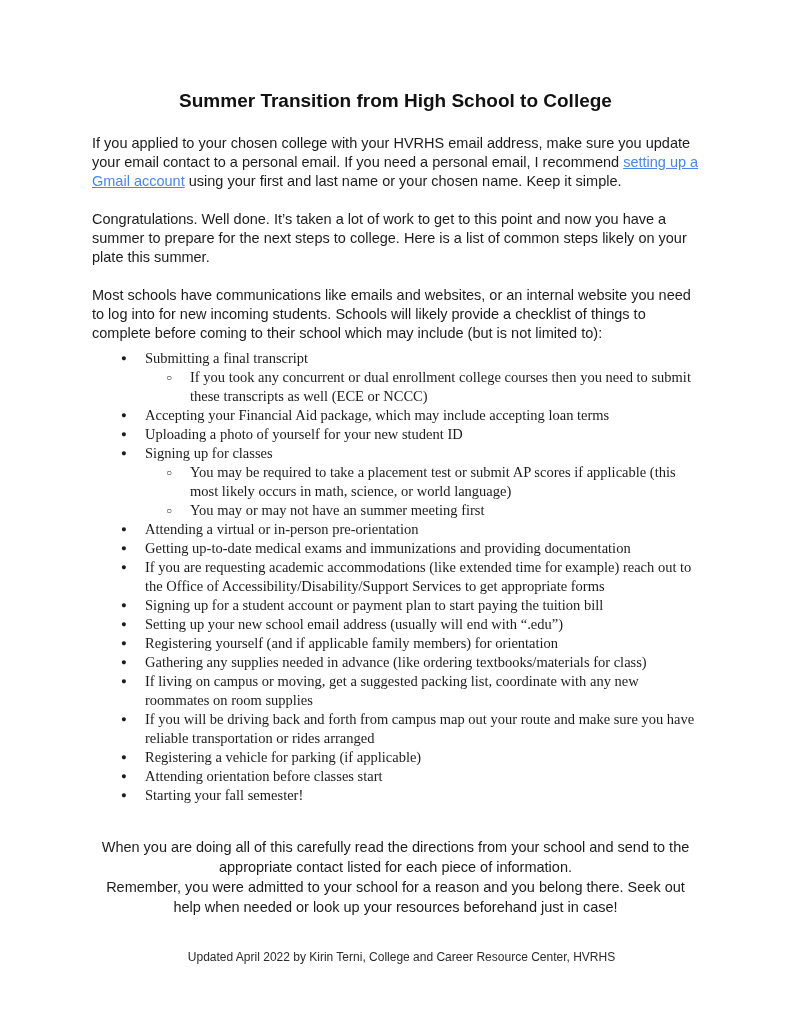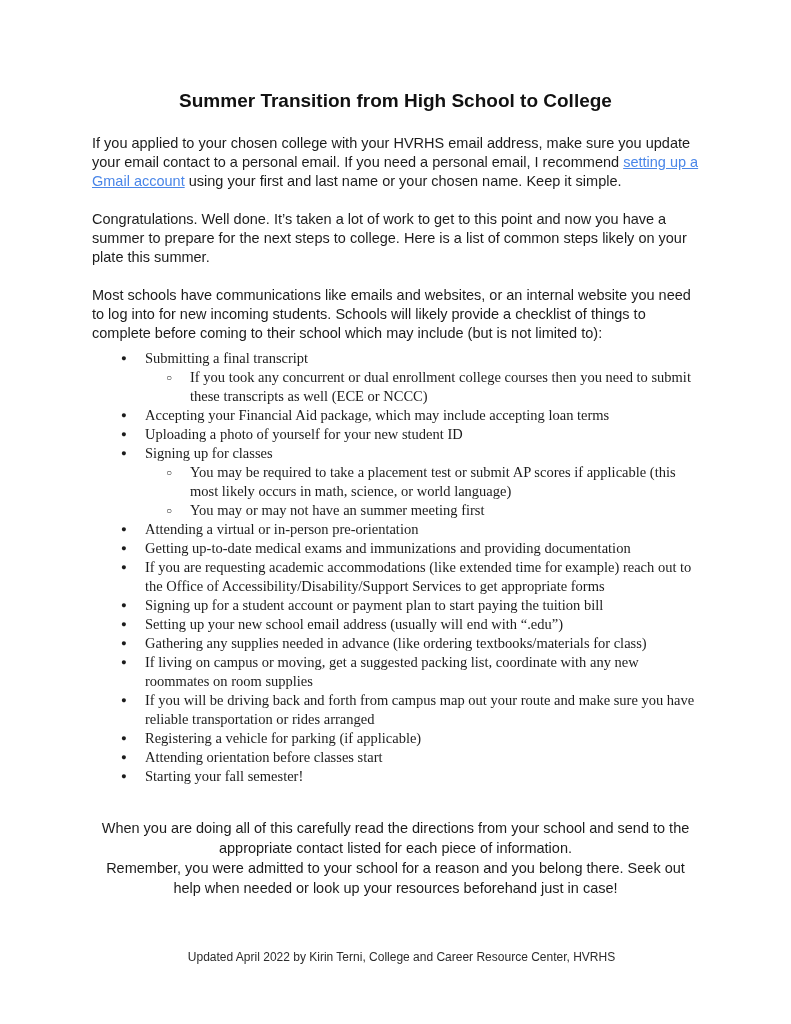--- a/index.html
+++ b/index.html
@@ -91,20 +91,21 @@
       <li class="l1">Accepting your Financial Aid package, which may include accepting loan terms</li>
       <li class="l1">Uploading a photo of yourself for your new student ID</li>
       <li class="l1">Signing up for classes</li>
       <li class="l2">You may be required to take a placement test or submit AP scores if applicable (this most likely occurs in math, science, or world language)</li>
       <li class="l2">You may or may not have an summer meeting first</li>
       <li class="l1">Attending a virtual or in-person pre-orientation</li>
       <li class="l1">Getting up-to-date medical exams and immunizations and providing documentation</li>
       <li class="l1">If you are requesting academic accommodations (like extended time for example) reach out to the Office of Accessibility/Disability/Support Services to get appropriate forms</li>
       <li class="l1">Signing up for a student account or payment plan to start paying the tuition bill</li>
       <li class="l1">Setting up your new school email address (usually will end with “.edu”)</li>
+      <li class="l1">Registering yourself (and if applicable family members) for orientation</li>
       <li class="l1">Gathering any supplies needed in advance (like ordering textbooks/materials for class)</li>
       <li class="l1">If living on campus or moving, get a suggested packing list, coordinate with any new roommates on room supplies</li>
       <li class="l1">If you will be driving back and forth from campus map out your route and make sure you have reliable transportation or rides arranged</li>
       <li class="l1">Registering a vehicle for parking (if applicable)</li>
       <li class="l1">Attending orientation before classes start</li>
       <li class="l1">Starting your fall semester!</li>
     </ul>
 
   <div class="closing">
     <p>When you are doing all of this carefully read the directions from your school and send to the appropriate contact listed for each piece of information.</p>

